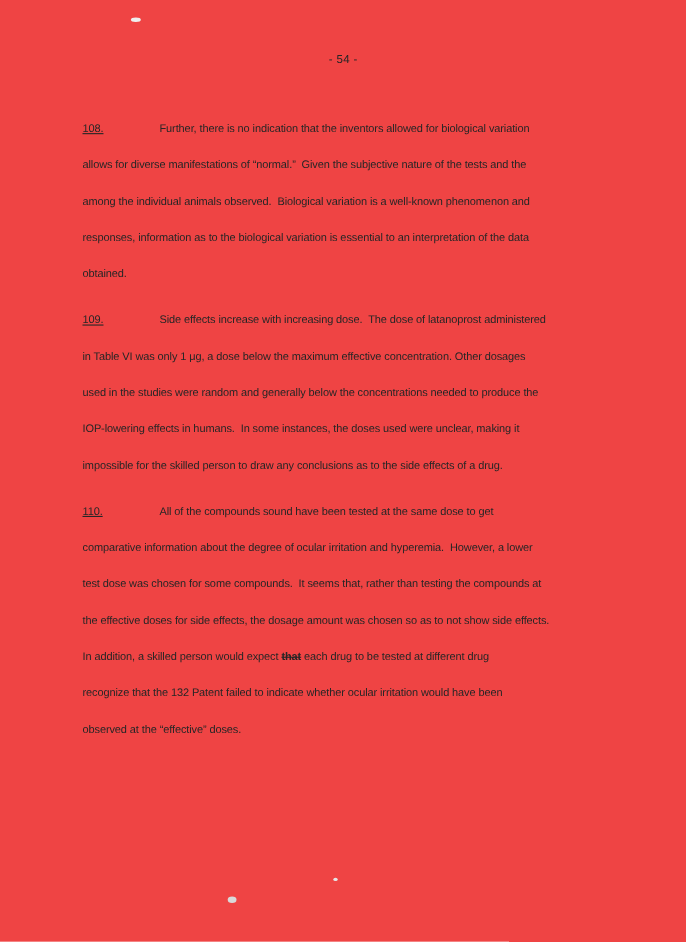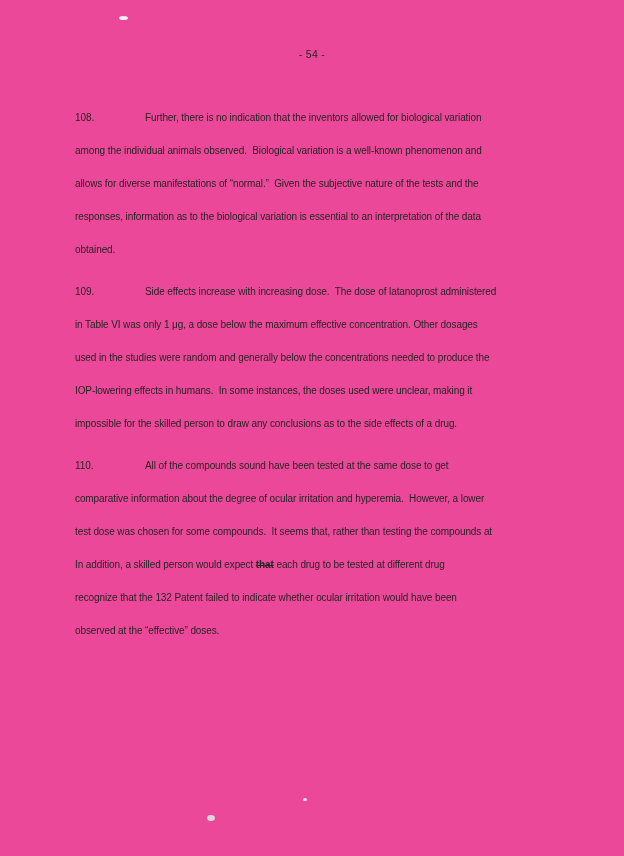--- a/index.html
+++ b/index.html
@@ -11,21 +11,21 @@
     width: 624px;
     height: 856px;
     position: relative;
     overflow: hidden;
     font-family: "Liberation Sans", sans-serif;
     color: #262626;
   }
   .sheet {
     position: absolute;
     inset: 0;
-    background: #ec4899;
+    background: #ef4444;
   }
   .page-number {
     position: absolute;
     top: 46px;
     left: 0;
     width: 624px;
     height: 16px;
     line-height: 16px;
     text-align: center;
     font-size: 10.5px;
@@ -45,20 +45,21 @@
     display: block;
     height: 33px;
     line-height: 33px;
     font-size: 10px;
     letter-spacing: -0.1px;
     white-space: pre;
   }
   .pnum {
     display: inline-block;
     width: 70px;
+    text-decoration: underline;
   }
   .strike {
     text-decoration: line-through;
     font-weight: bold;
   }
   .artifact {
     position: absolute;
     border-radius: 50%;
   }
   .artifact-1 {
@@ -87,38 +88,39 @@
 <body>
 
 <div class="sheet">
 
   <div class="page-number">- 54 -</div>
 
   <div class="content">
 
     <div class="para">
       <div class="line"><span class="pnum">108.</span><span>Further, there is no indication that the inventors allowed for biological variation</span></div>
+      <div class="line">allows for diverse manifestations of “normal.”  Given the subjective nature of the tests and the</div>
       <div class="line">among the individual animals observed.  Biological variation is a well-known phenomenon and</div>
-      <div class="line">allows for diverse manifestations of “normal.”  Given the subjective nature of the tests and the</div>
       <div class="line">responses, information as to the biological variation is essential to an interpretation of the data</div>
       <div class="line">obtained.</div>
     </div>
 
     <div class="para">
       <div class="line"><span class="pnum">109.</span><span>Side effects increase with increasing dose.  The dose of latanoprost administered</span></div>
       <div class="line">in Table VI was only 1 μg, a dose below the maximum effective concentration. Other dosages</div>
       <div class="line">used in the studies were random and generally below the concentrations needed to produce the</div>
       <div class="line">IOP-lowering effects in humans.  In some instances, the doses used were unclear, making it</div>
       <div class="line">impossible for the skilled person to draw any conclusions as to the side effects of a drug.</div>
     </div>
 
     <div class="para">
       <div class="line"><span class="pnum">110.</span><span>All of the compounds sound have been tested at the same dose to get</span></div>
       <div class="line">comparative information about the degree of ocular irritation and hyperemia.  However, a lower</div>
       <div class="line">test dose was chosen for some compounds.  It seems that, rather than testing the compounds at</div>
+      <div class="line">the effective doses for side effects, the dosage amount was chosen so as to not show side effects.</div>
       <div class="line"><span>In addition, a skilled person would expect </span><span class="strike">that</span><span> each drug to be tested at different drug</span></div>
       <div class="line">recognize that the 132 Patent failed to indicate whether ocular irritation would have been</div>
       <div class="line">observed at the “effective” doses.</div>
     </div>
 
 
   </div>
 
   <div class="artifact artifact-1"></div>
   <div class="artifact artifact-2"></div>

